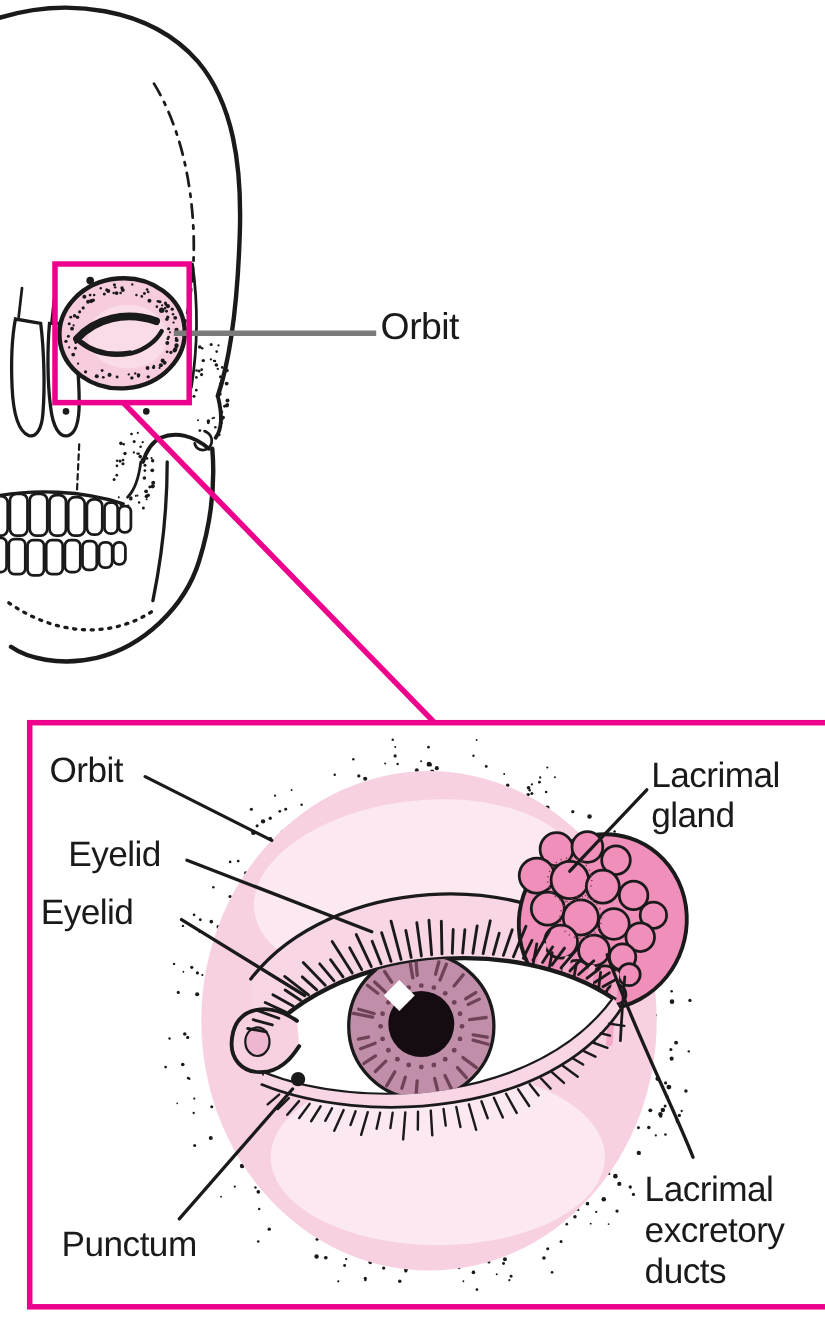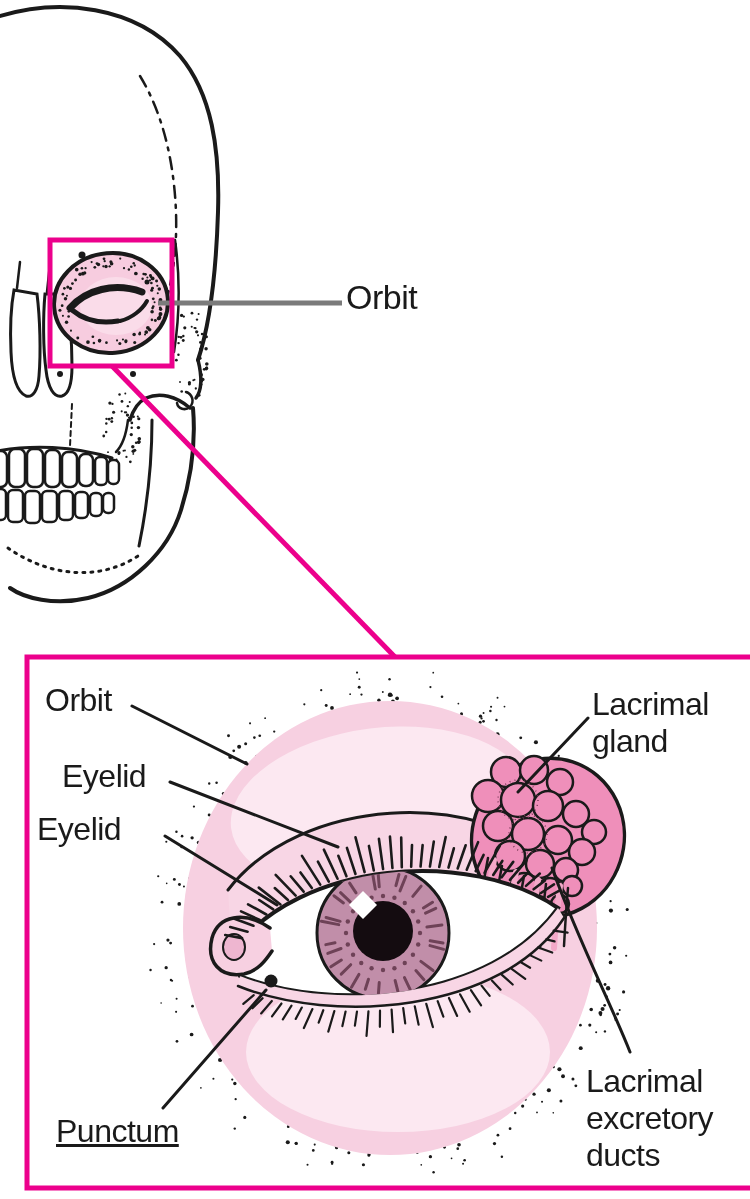--- a/index.html
+++ b/index.html
@@ -10,21 +10,21 @@
   }
   svg{position:absolute;left:0;top:0;}
   .lbl{
     position:absolute;color:var(--ink,#1a1a1a);
     font-size:32px;line-height:1.16;letter-spacing:-0.5px;white-space:pre-line;
   }
   .lbl-orbit-skull{left:346px;top:278px;font-size:34px;}
   .lbl-orbit{left:45px;top:682px;}
   .lbl-eyelid{left:62px;top:758px;text-align:center;}
   .lbl-eyelash{left:37px;top:811px;}
-  .lbl-punctum{left:56px;top:1113px;text-decoration:underline;}
+  .lbl-punctum{left:56px;top:1113px;}
   .lbl-gland{left:592px;top:686px;width:135px;}
   .lbl-ducts{left:586px;top:1063px;width:152px;}
   .ink-s{stroke:var(--ink,#1a1a1a);fill:none;stroke-linecap:round;}
   .accent-s{stroke:var(--accent_magenta,#ec008c);fill:none;}
   .gray-s{stroke:var(--leader_gray,#7b7b7b);}
   .bone-f{fill:var(--bone_pink,#f7ccdf);}
   .skin-f{fill:var(--skin_pink,#f7d0e1);}
   .skinlight-f{fill:var(--skin_light_pink,#fce8f1);}
   .lid-f{fill:var(--lid_pink,#f8d6e5);}
   .gland-f{fill:var(--gland_pink,#ef8fba);}

